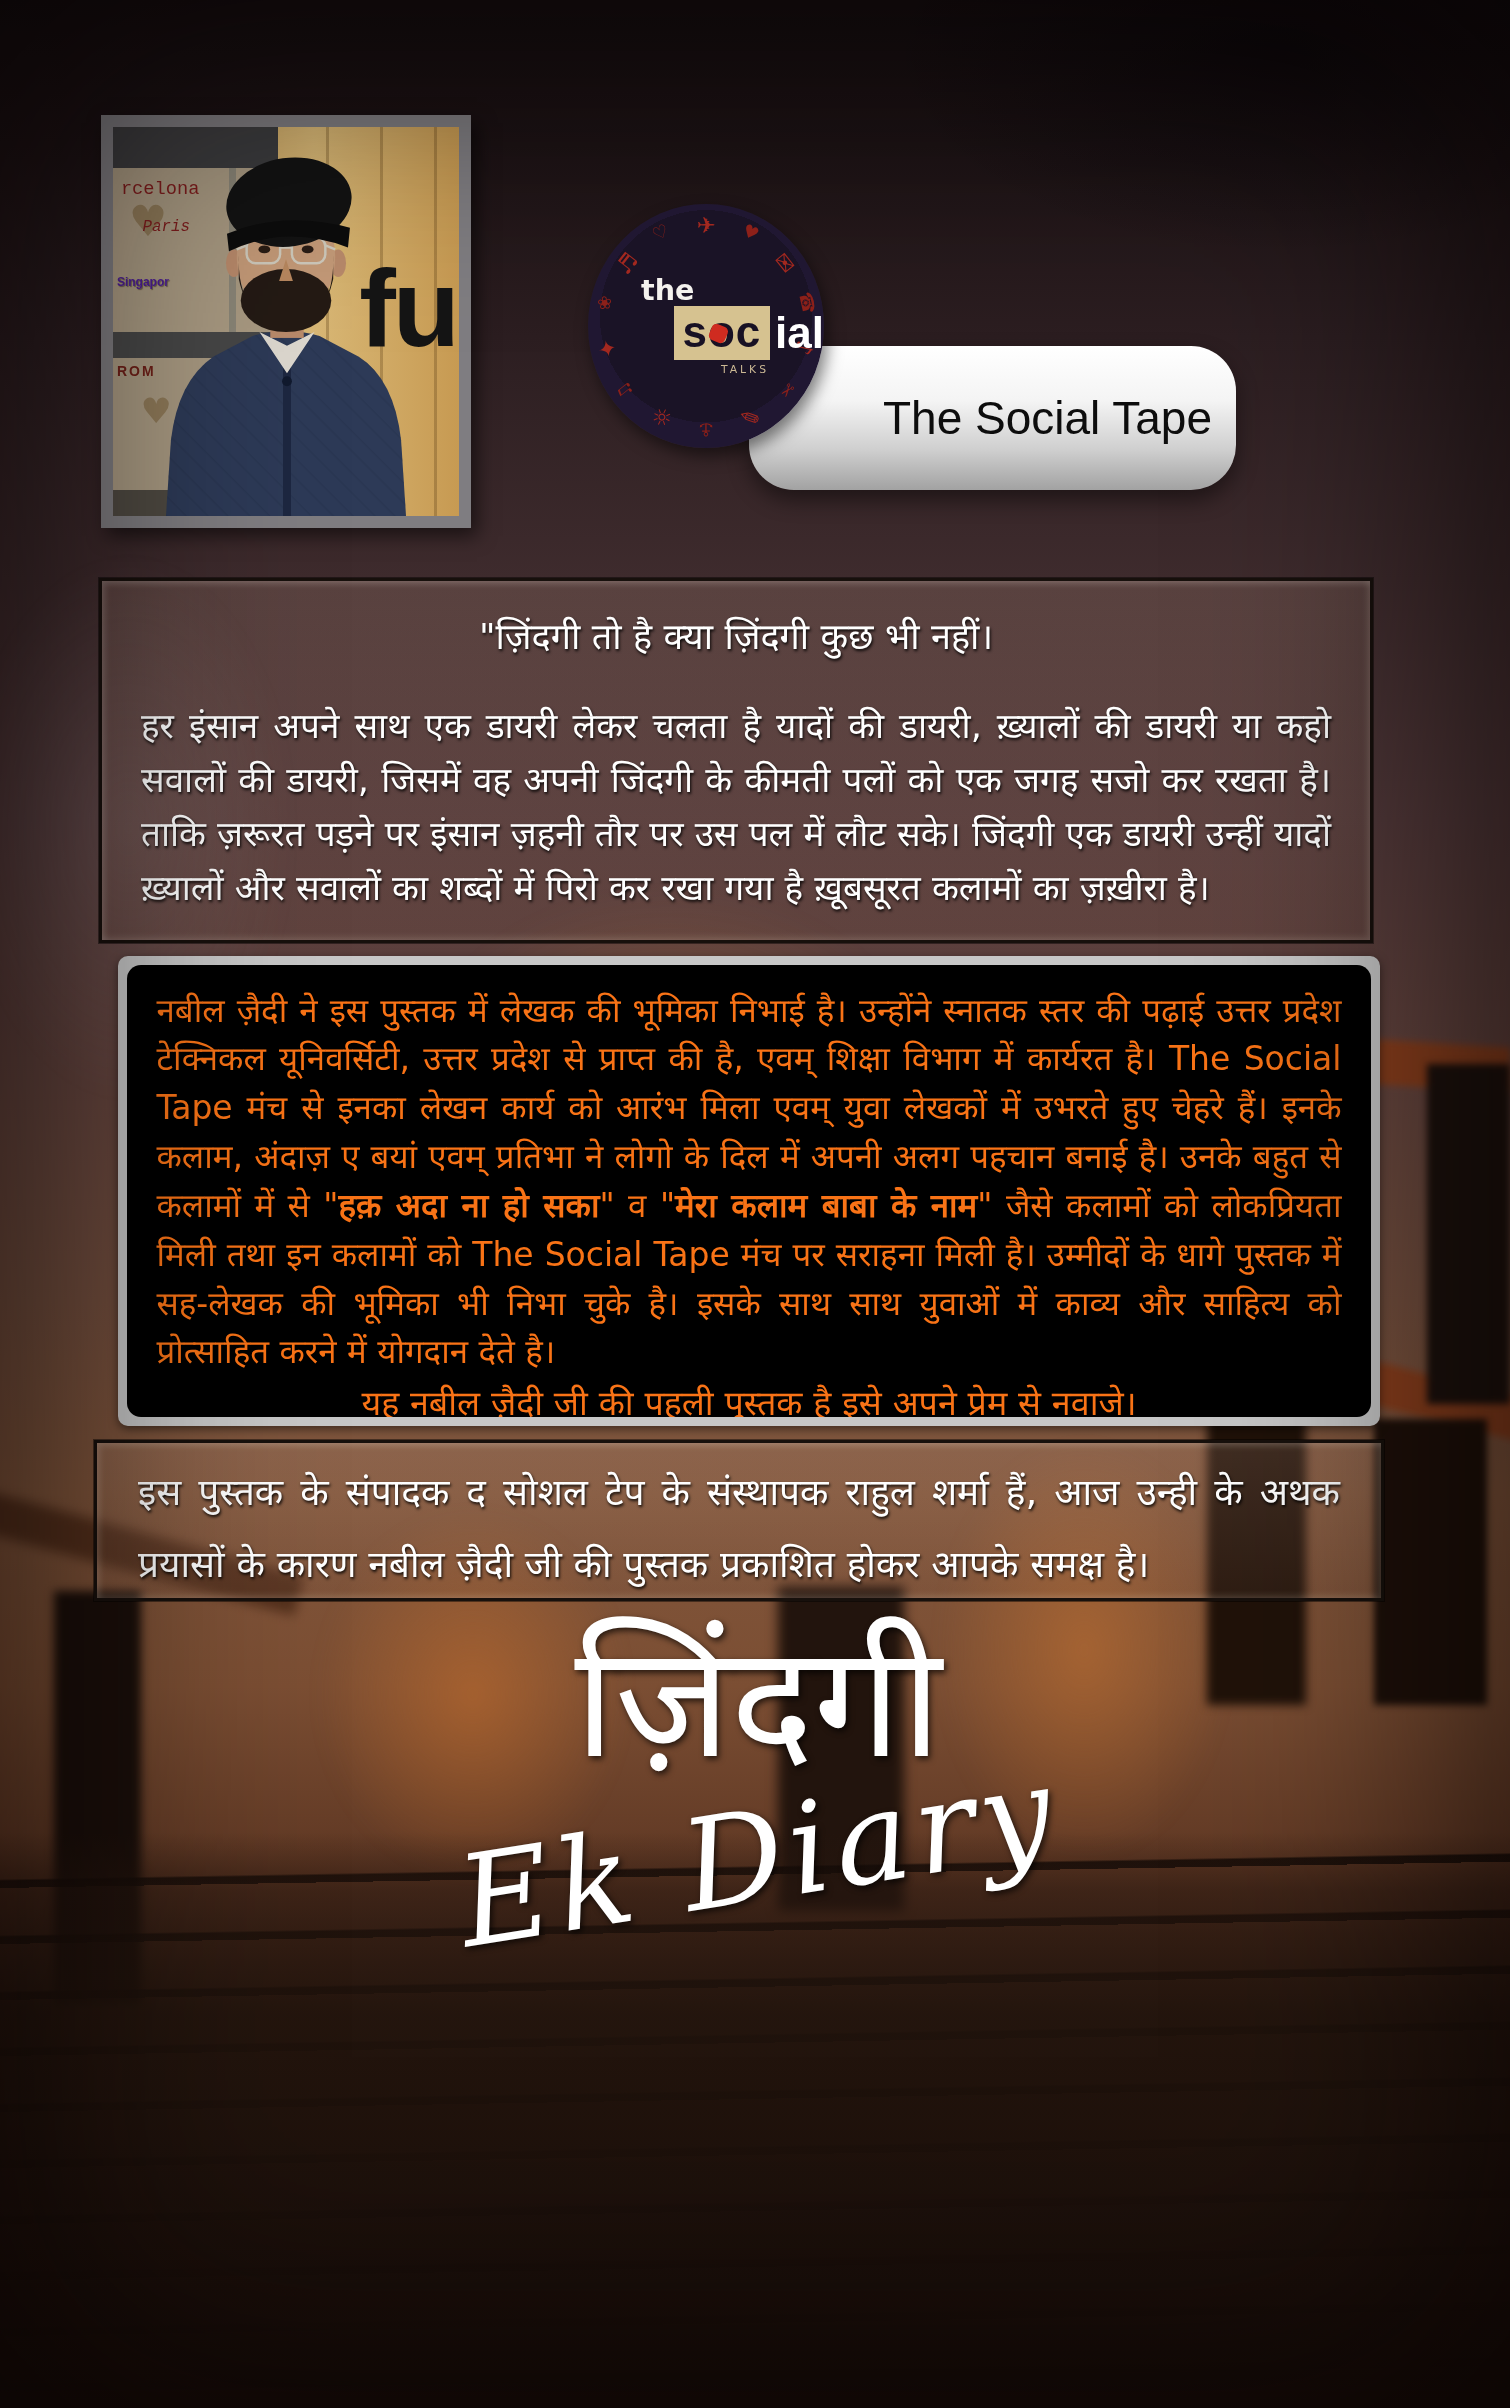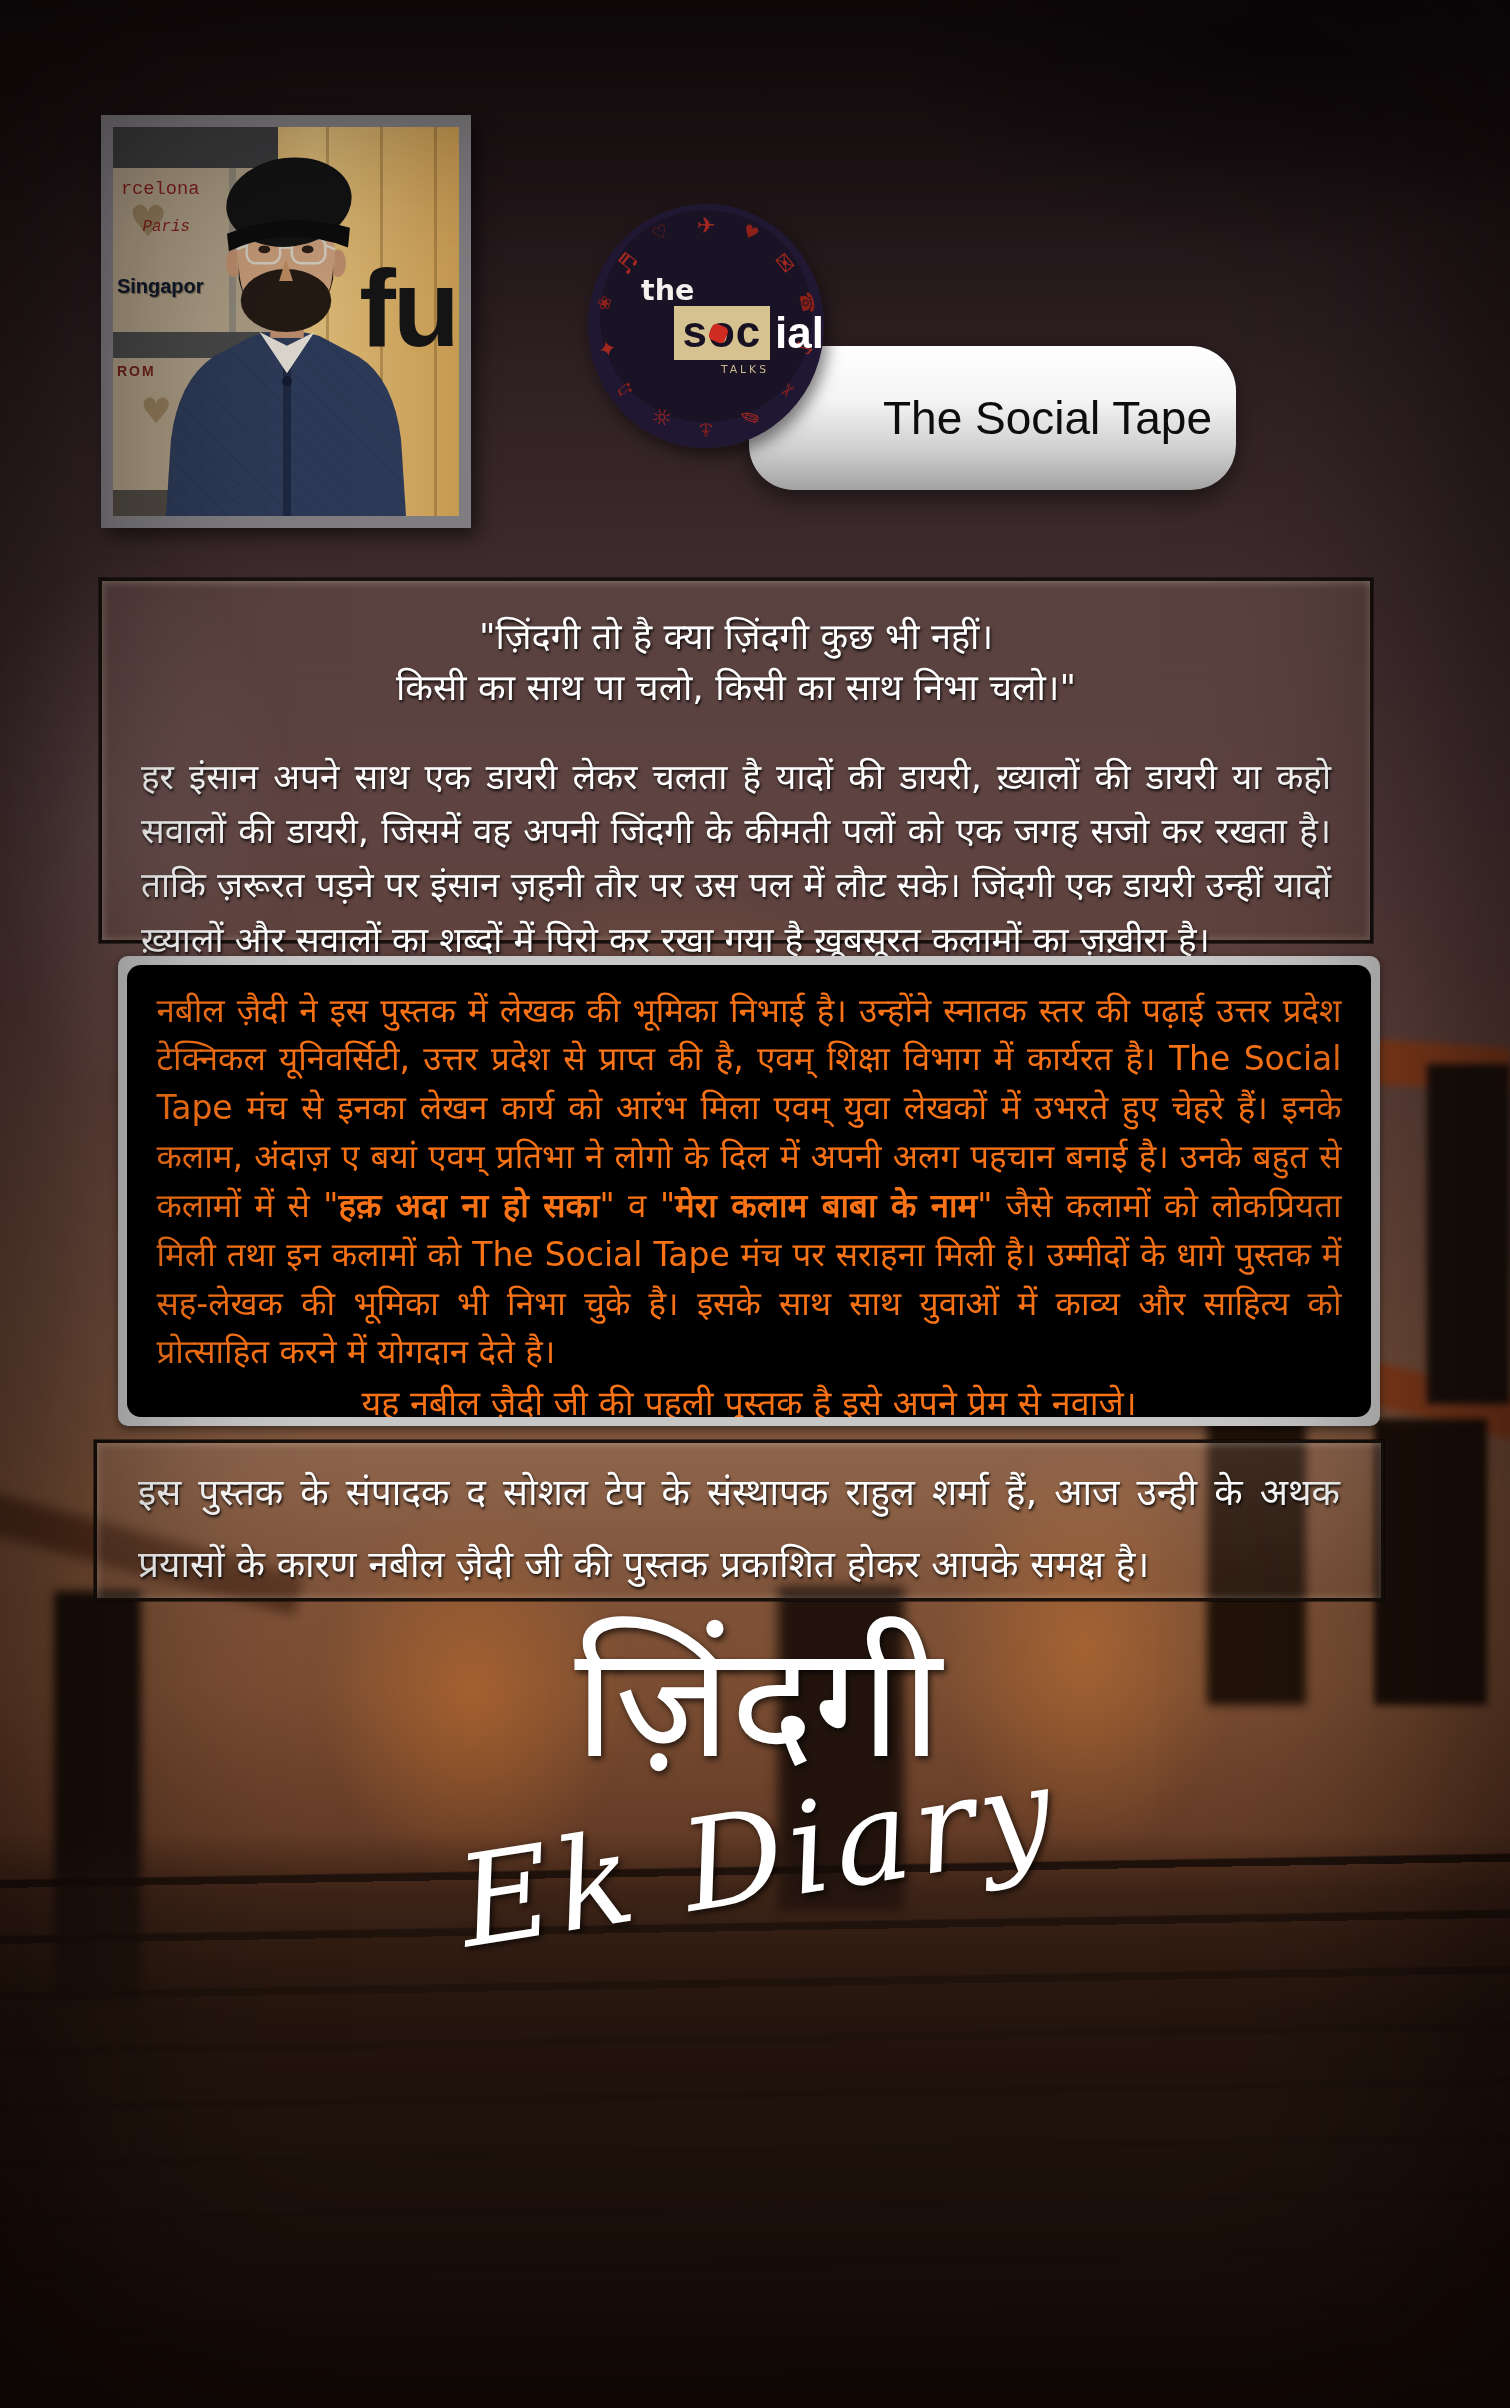--- a/index.html
+++ b/index.html
@@ -35,21 +35,21 @@
     background:repeating-linear-gradient(90deg,rgba(90,60,20,0) 0 51px,rgba(90,60,20,.30) 51px 54px);}
   .window{position:absolute;left:0;top:0;width:165px;height:389px;background:#a99a82;}
   .window .topbar{position:absolute;left:0;top:0;width:100%;height:41px;background:#3c3c3e;}
   .window .midbar{position:absolute;left:0;top:205px;width:100%;height:25.6px;background:#474747;}
   .window .botbar{position:absolute;left:0;bottom:0;width:100%;height:25.6px;background:#4f4a42;}
   .window .frame{position:absolute;left:116px;top:41px;width:6.9px;height:164px;background:#8a8577;}
   .pw{position:absolute;color:#7f1d1d;font-family:Liberation Mono, monospace;}
   .pw1{left:7.9px;top:51px;font-size:18.7px;}
   .pwheart{left:15.8px;top:69px;font-size:43px;color:#8f7a59;font-family:"DejaVu Sans",sans-serif;}
   .pw2{left:29.6px;top:91px;font-size:15.8px;font-style:italic;}
-  .pw3{left:3.9px;top:148px;font-size:20px;font-weight:bold;color:#0f172a;font-family:"Liberation Sans",sans-serif;text-shadow:1px 1px 1px rgba(60,50,30,.6);text-align:right;}
+  .pw3{left:3.9px;top:148px;font-size:12px;font-weight:bold;color:#4c1d95;font-family:"Liberation Sans",sans-serif;text-shadow:1px 1px 1px rgba(60,50,30,.6);text-align:right;}
   .pw4{left:3.9px;top:236px;font-size:14px;font-weight:bold;color:#6e2018;letter-spacing:2px;font-family:"Liberation Sans",sans-serif;}
   .pwheart2{left:27.6px;top:264px;font-size:35px;color:#8f7a59;font-family:"DejaVu Sans",sans-serif;}
   .futext{position:absolute;right:2px;top:126px;font-size:110px;font-weight:bold;color:#151515;
     font-family:"Liberation Sans",sans-serif;letter-spacing:-3px;line-height:1;}
   .person{position:absolute;left:45px;top:25.6px;}
 
   
   .logo{position:absolute;left:588px;top:204px;width:236px;height:244px;border-radius:50%;
     background:radial-gradient(circle at 50% 46%,#1a1326 0 60%,#201732 60% 100%);
     overflow:hidden;z-index:5;box-shadow:3.9px 7.9px 15.8px rgba(0,0,0,.5);}
@@ -200,21 +200,20 @@
         <span class="socbox">soc</span>
         <span class="logo-ial">ial</span>
       </div>
       <div class="logo-sub">TALKS</div>
     </div>
   </div>
 
   <div class="glass quote-box">
     <div class="quote">
       <span>"ज़िंदगी तो है क्या ज़िंदगी कुछ भी नहीं।</span><br>
-      <span>किसी का साथ पा चलो, किसी का साथ निभा चलो।"</span>
     </div>
     <p class="qbody">हर इंसान अपने साथ एक डायरी लेकर चलता है यादों की डायरी, ख़्यालों की डायरी या कहो सवालों की डायरी, जिसमें वह अपनी जिंदगी के कीमती पलों को एक जगह सजो कर रखता है। ताकि ज़रूरत पड़ने पर इंसान ज़हनी तौर पर उस पल में लौट सके। जिंदगी एक डायरी उन्हीं यादों ख़्यालों और सवालों का शब्दों में पिरो कर रखा गया है ख़ूबसूरत कलामों का ज़ख़ीरा है।</p>
   </div>
 
   <div class="bio-outer">
     <div class="bio-inner">
       <p class="bio-text"><span>नबील ज़ैदी ने इस पुस्तक में लेखक की भूमिका निभाई है। उन्होंने स्नातक स्तर की पढ़ाई उत्तर प्रदेश टेक्निकल यूनिवर्सिटी, उत्तर प्रदेश से प्राप्त की है, एवम् शिक्षा विभाग में कार्यरत है। The Social Tape मंच से इनका लेखन कार्य को आरंभ मिला एवम् युवा लेखकों में उभरते हुए चेहरे हैं। इनके कलाम, अंदाज़ ए बयां एवम् प्रतिभा ने लोगो के दिल में अपनी अलग पहचान बनाई है। उनके बहुत से कलामों में से "</span><b>हक़ अदा ना हो सका</b><span>" व "</span><b>मेरा कलाम बाबा के नाम</b><span>" जैसे कलामों को लोकप्रियता मिली तथा इन कलामों को The Social Tape मंच पर सराहना मिली है। उम्मीदों के धागे पुस्तक में सह-लेखक की भूमिका भी निभा चुके है। इसके साथ साथ युवाओं में काव्य और साहित्य को प्रोत्साहित करने में योगदान देते है।</span></p>
       <p class="bio-closing">यह नबील ज़ैदी जी की पहली पुस्तक है इसे अपने प्रेम से नवाजे।</p>
     </div>
   </div>

